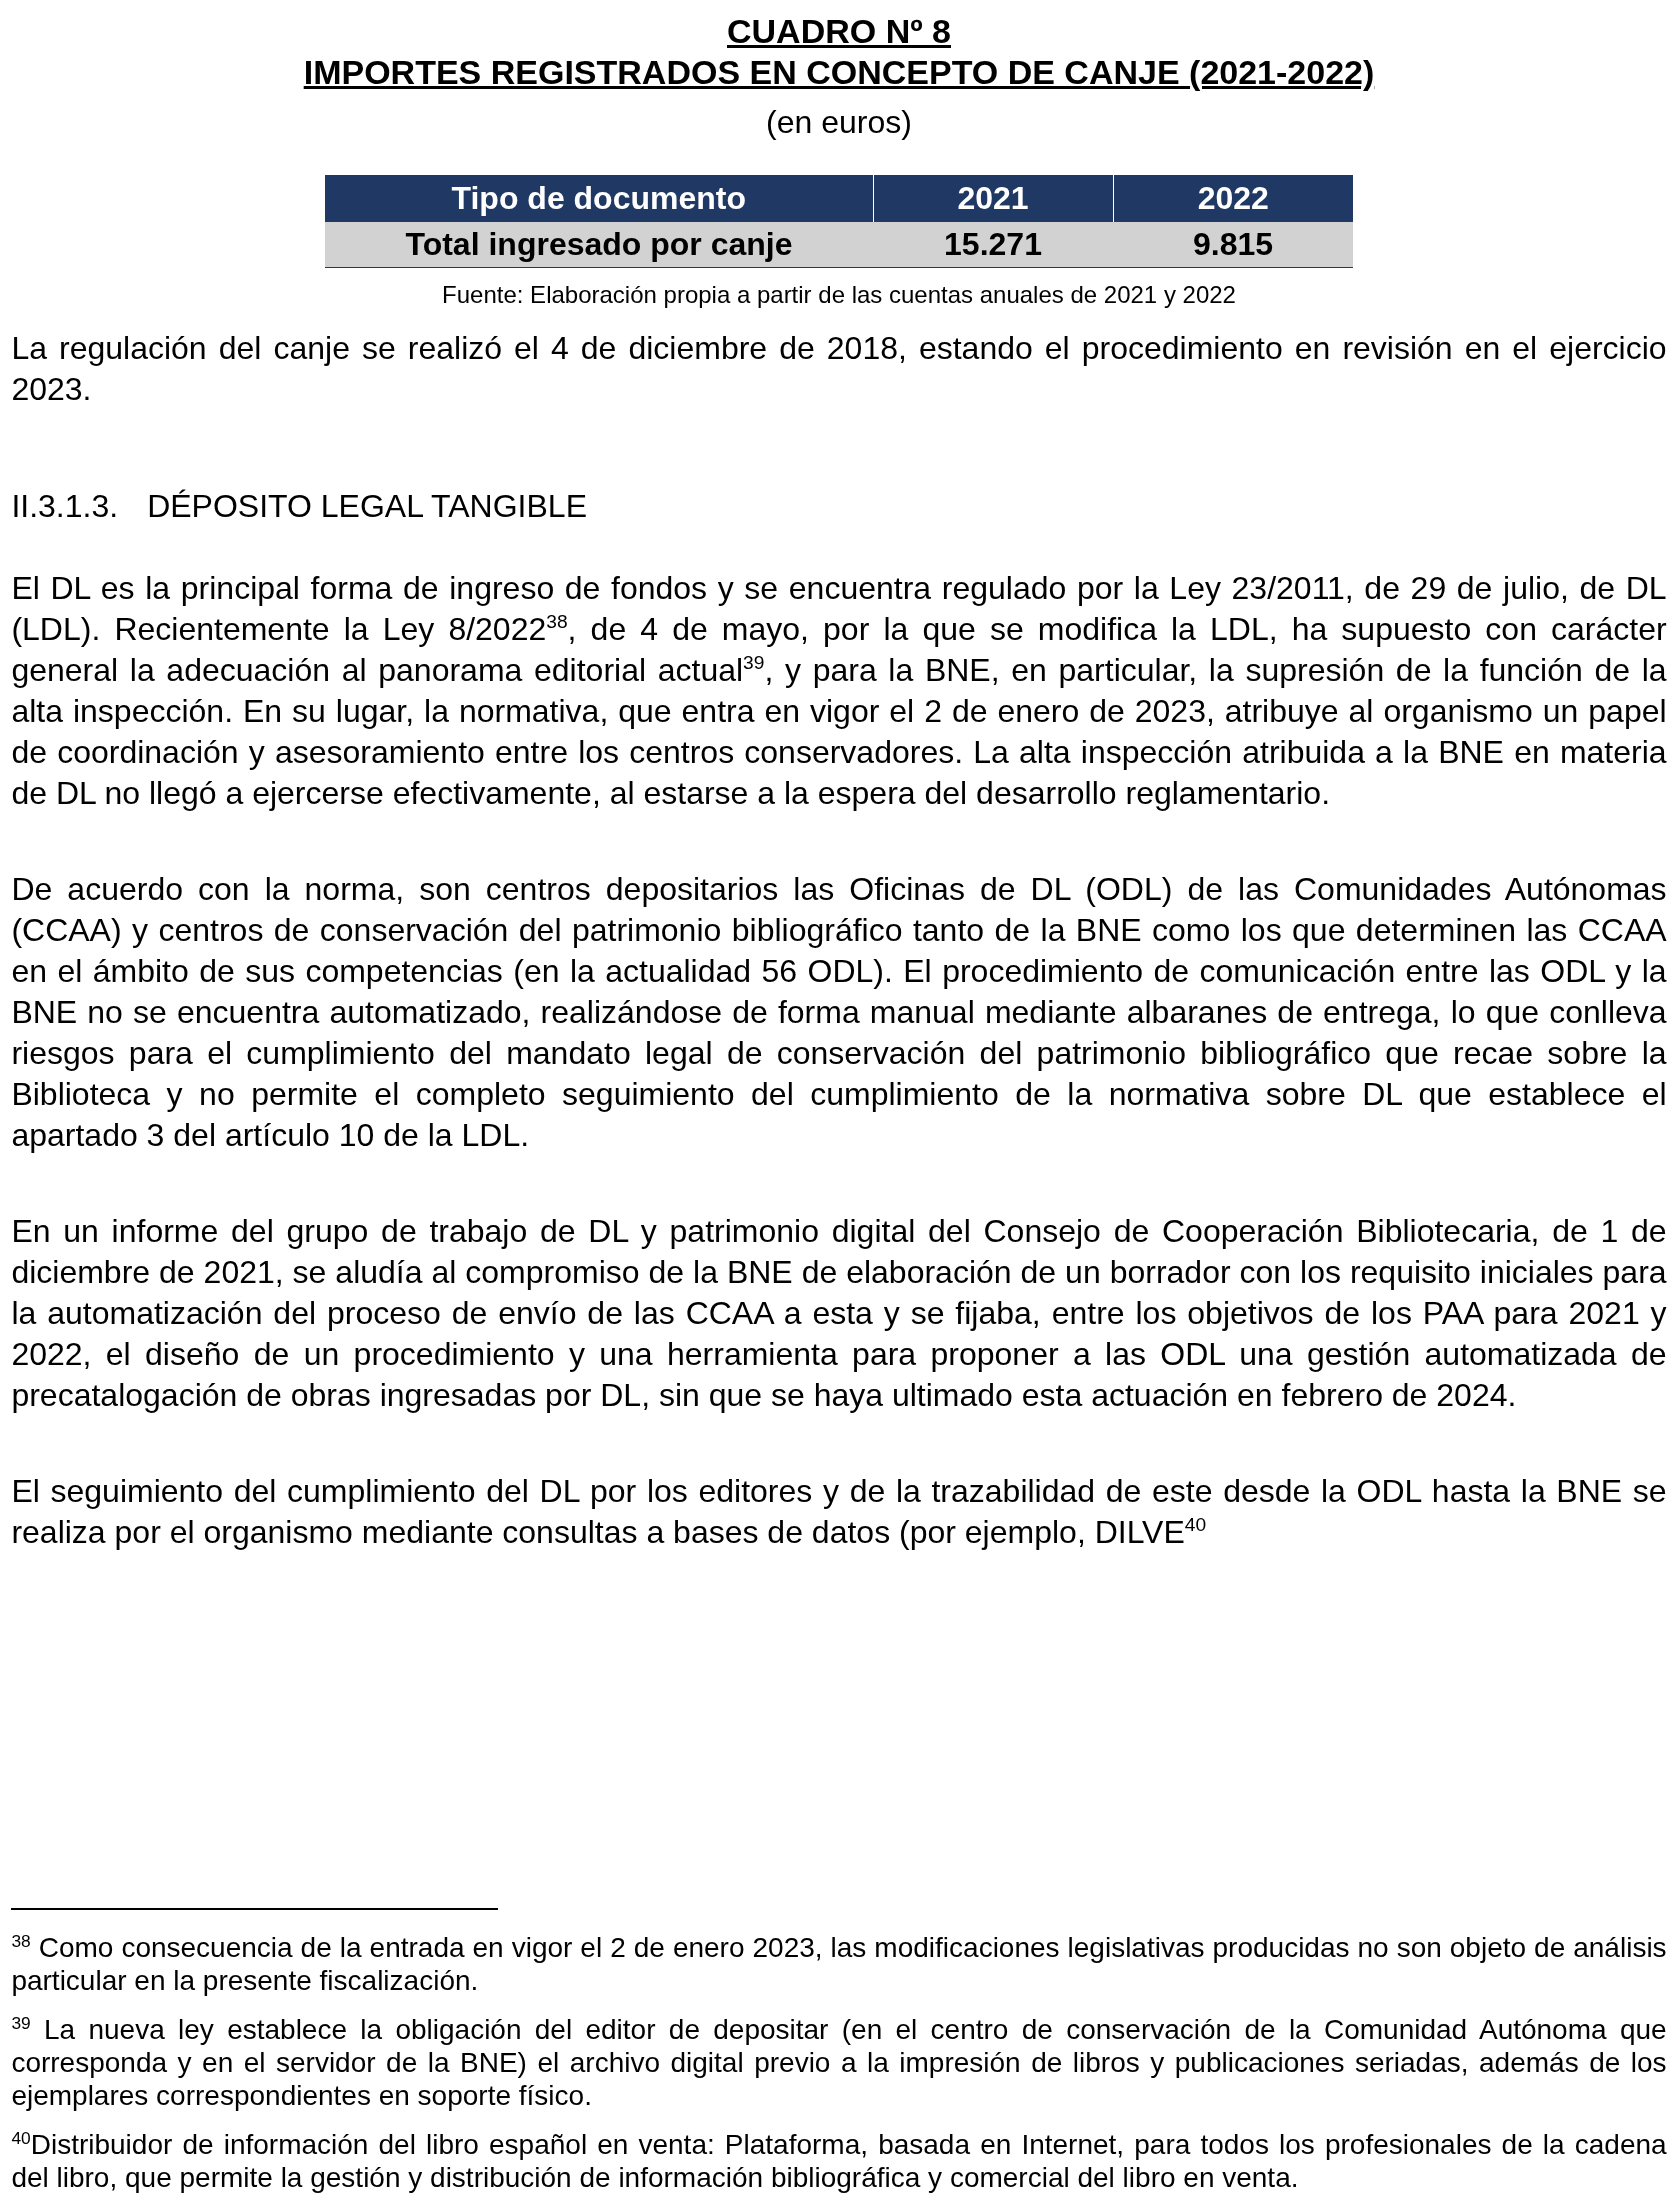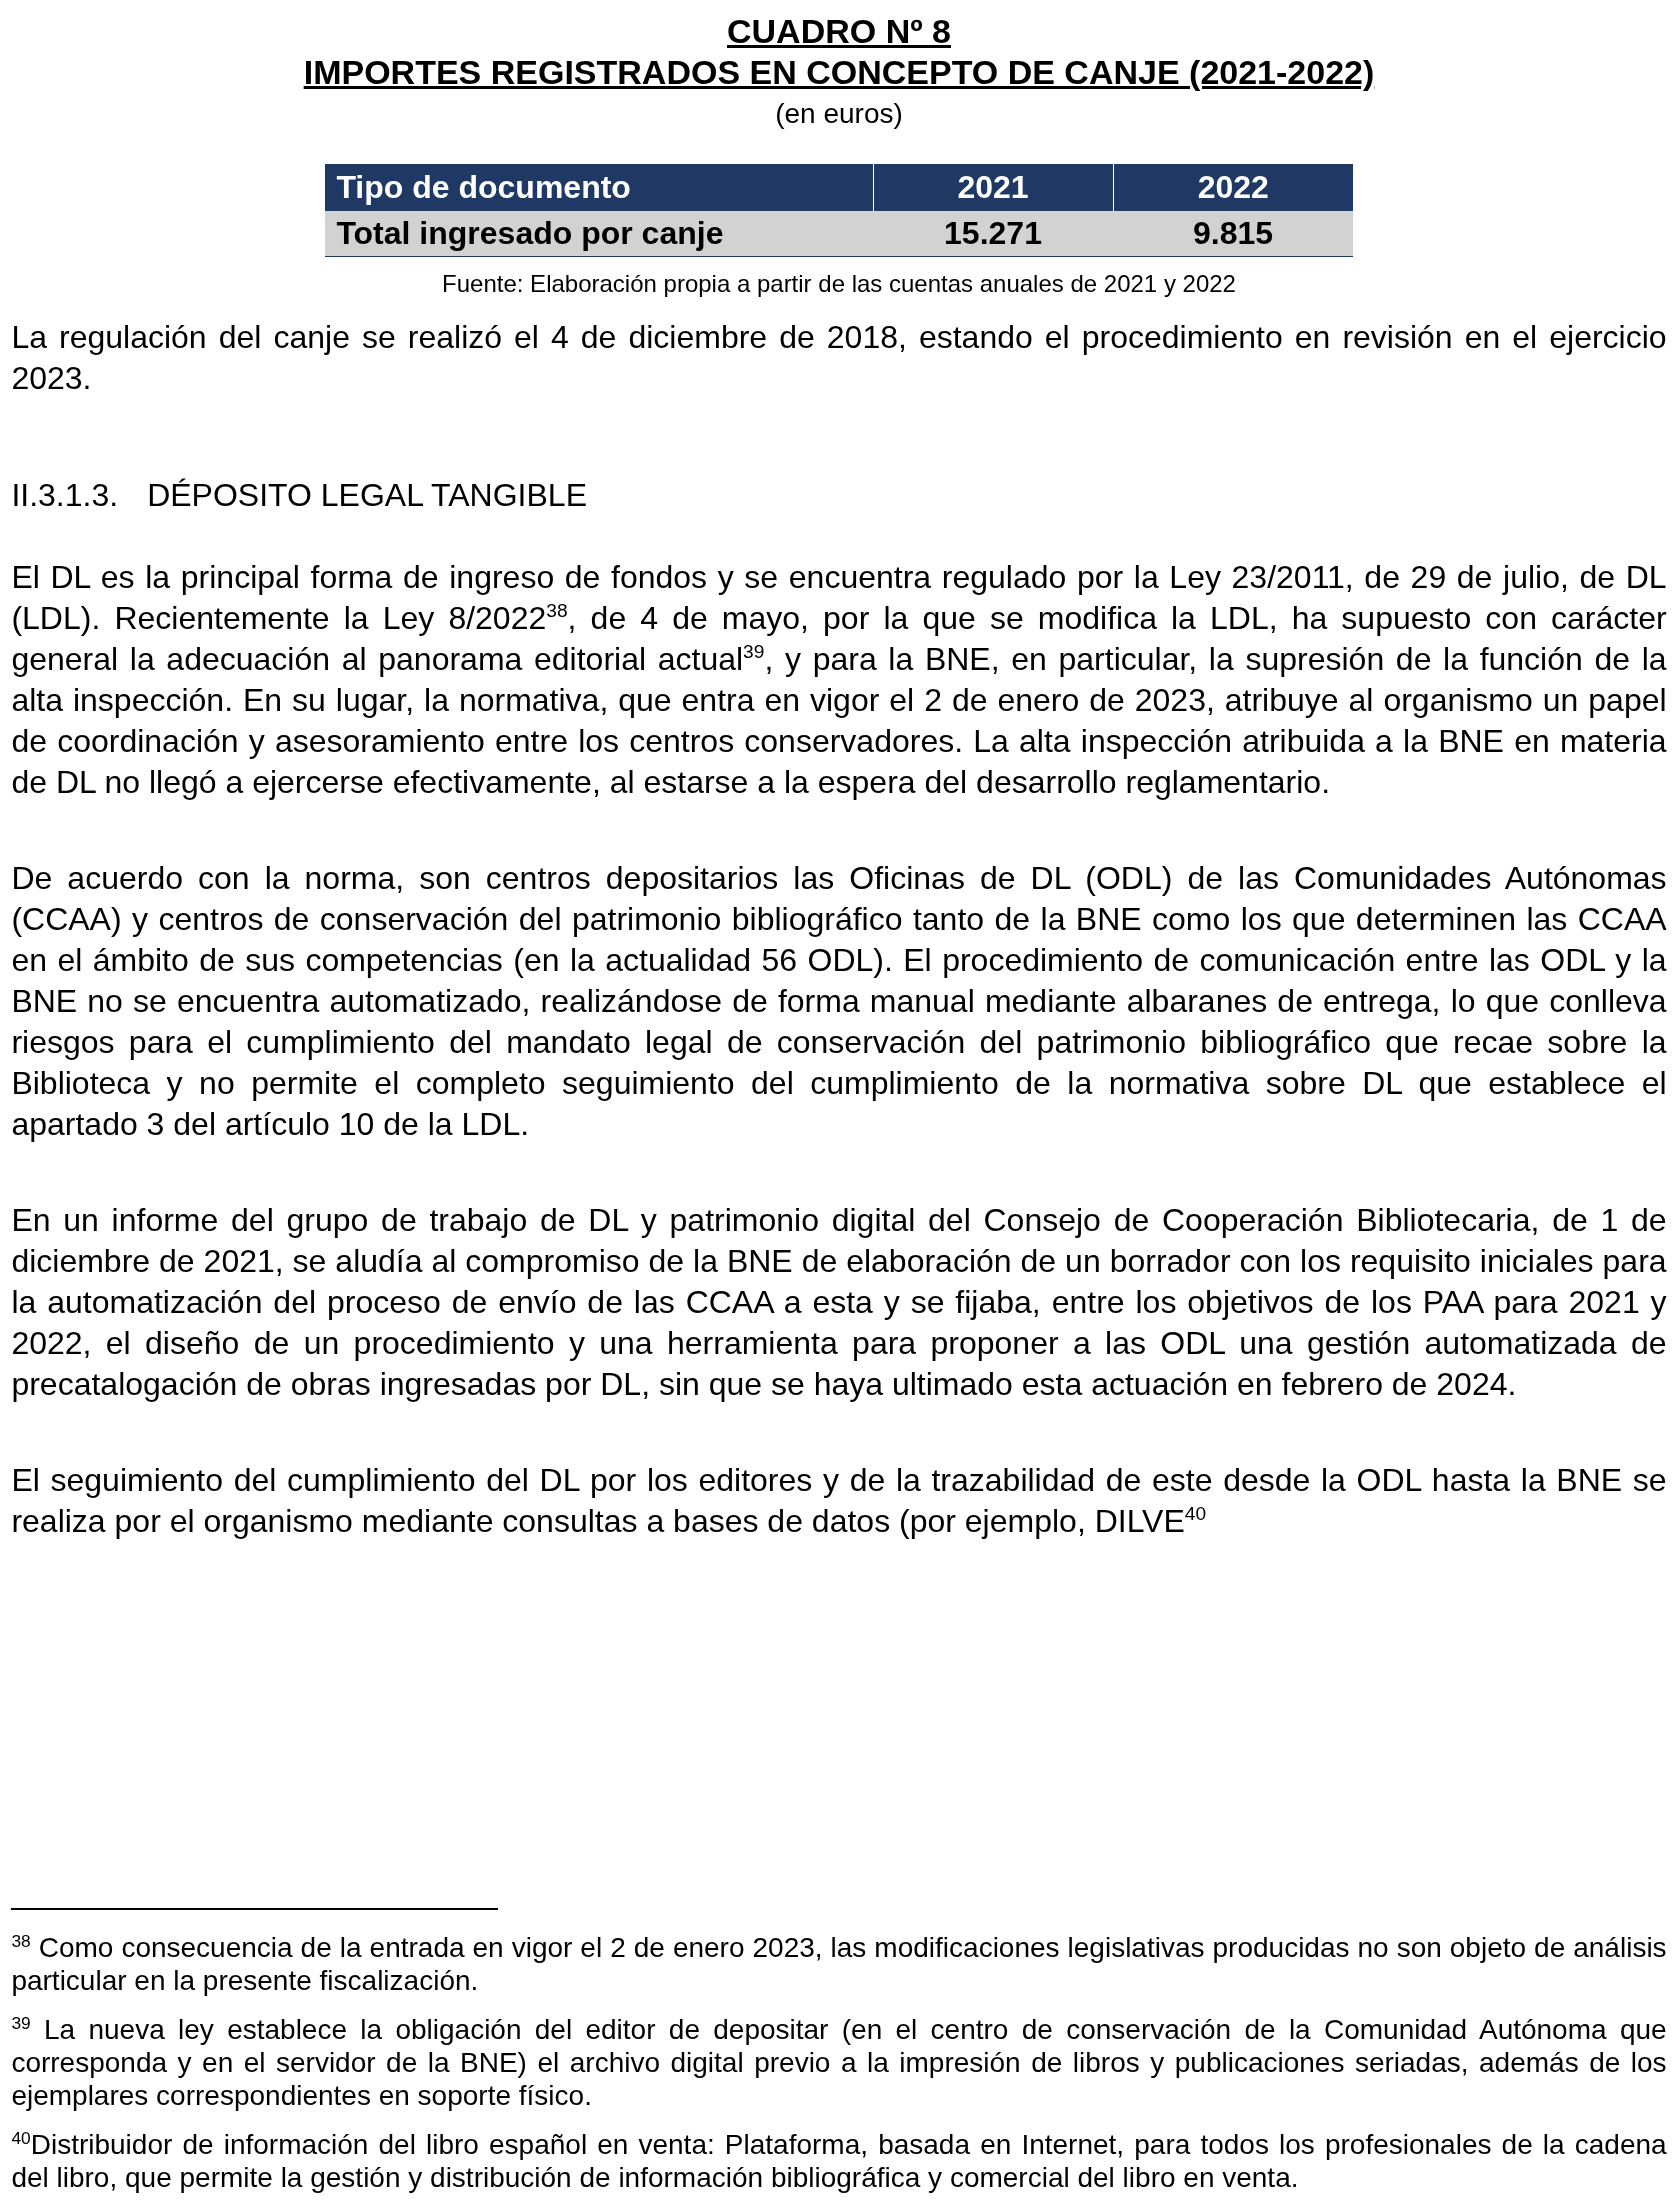--- a/index.html
+++ b/index.html
@@ -19,21 +19,21 @@
   }
 
   
   .cuadro-head { text-align: center; margin-top: 1.6px; }
   .cuadro-title {
     font-size: 34px;
     font-weight: bold;
     text-decoration: underline;
     line-height: 1.2;
   }
-  .cuadro-unit { font-size: 28px; line-height: 1.2; margin-top: 4px; }
+  .cuadro-unit { font-size: 32px; line-height: 1.2; margin-top: 10px; }
 
   
   .canje-table {
     border-collapse: collapse;
     table-layout: fixed;
     width: 1027px;
     margin: 34px auto 0 auto;
     font-size: 32px;
   }
   .canje-table th, .canje-table td {
@@ -41,21 +41,21 @@
     padding: 3.2px 11.4px;
     overflow: hidden;
     white-space: nowrap;
   }
   .canje-table thead th {
     background: var(--table-header-bg, #1F3864);
     color: var(--table-header-text, #ffffff);
     font-weight: bold;
   }
   .canje-table thead th + th { border-left: 1.6px solid #ffffff; }
-  .col-doc { text-align: left; }
+  .col-doc { text-align: center; }
   .col-num { text-align: center; }
   .canje-table tbody td { border-top: 1.6px solid var(--table-border, #1F3864); }
   .canje-table tbody tr.total-row td {
     background: var(--table-total-bg, #D2D2D2);
     font-weight: bold;
     border-bottom: 1.6px solid var(--table-border, #1F3864);
   }
 
   .source {
     text-align: center;

